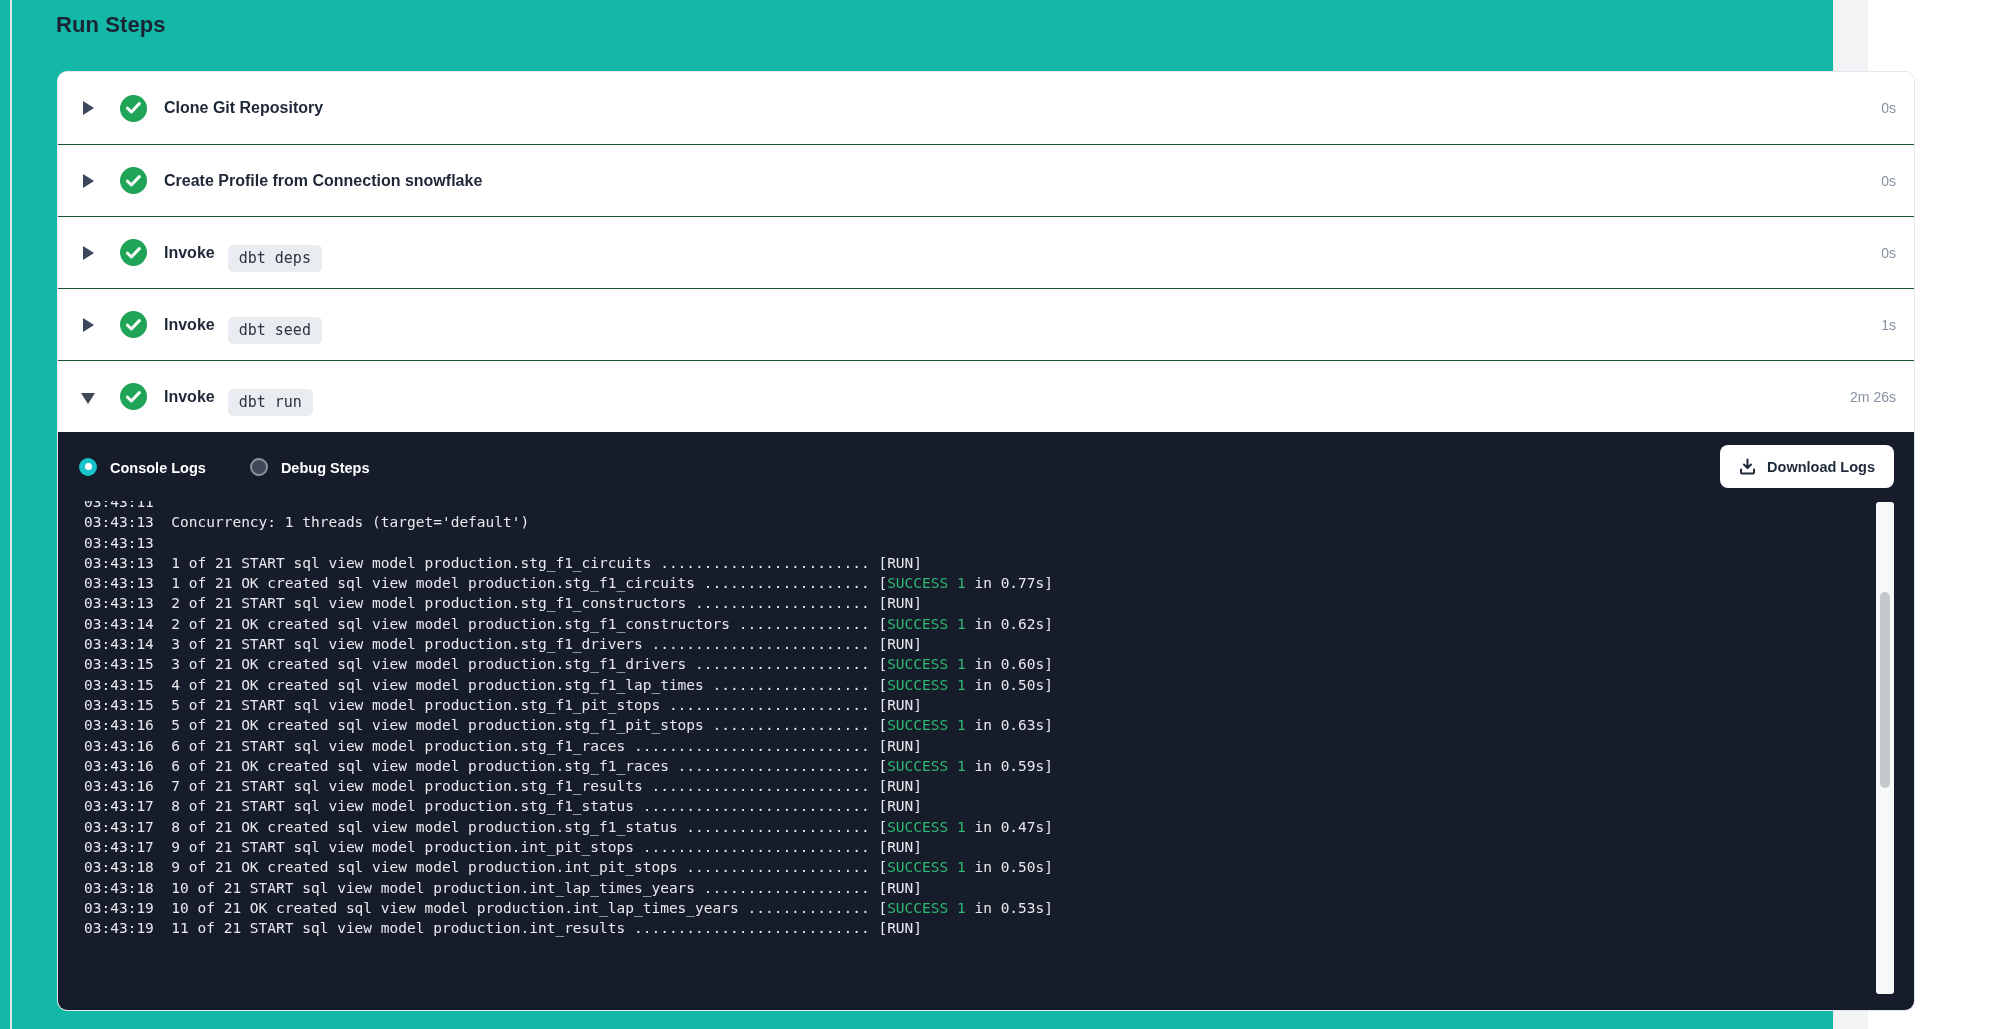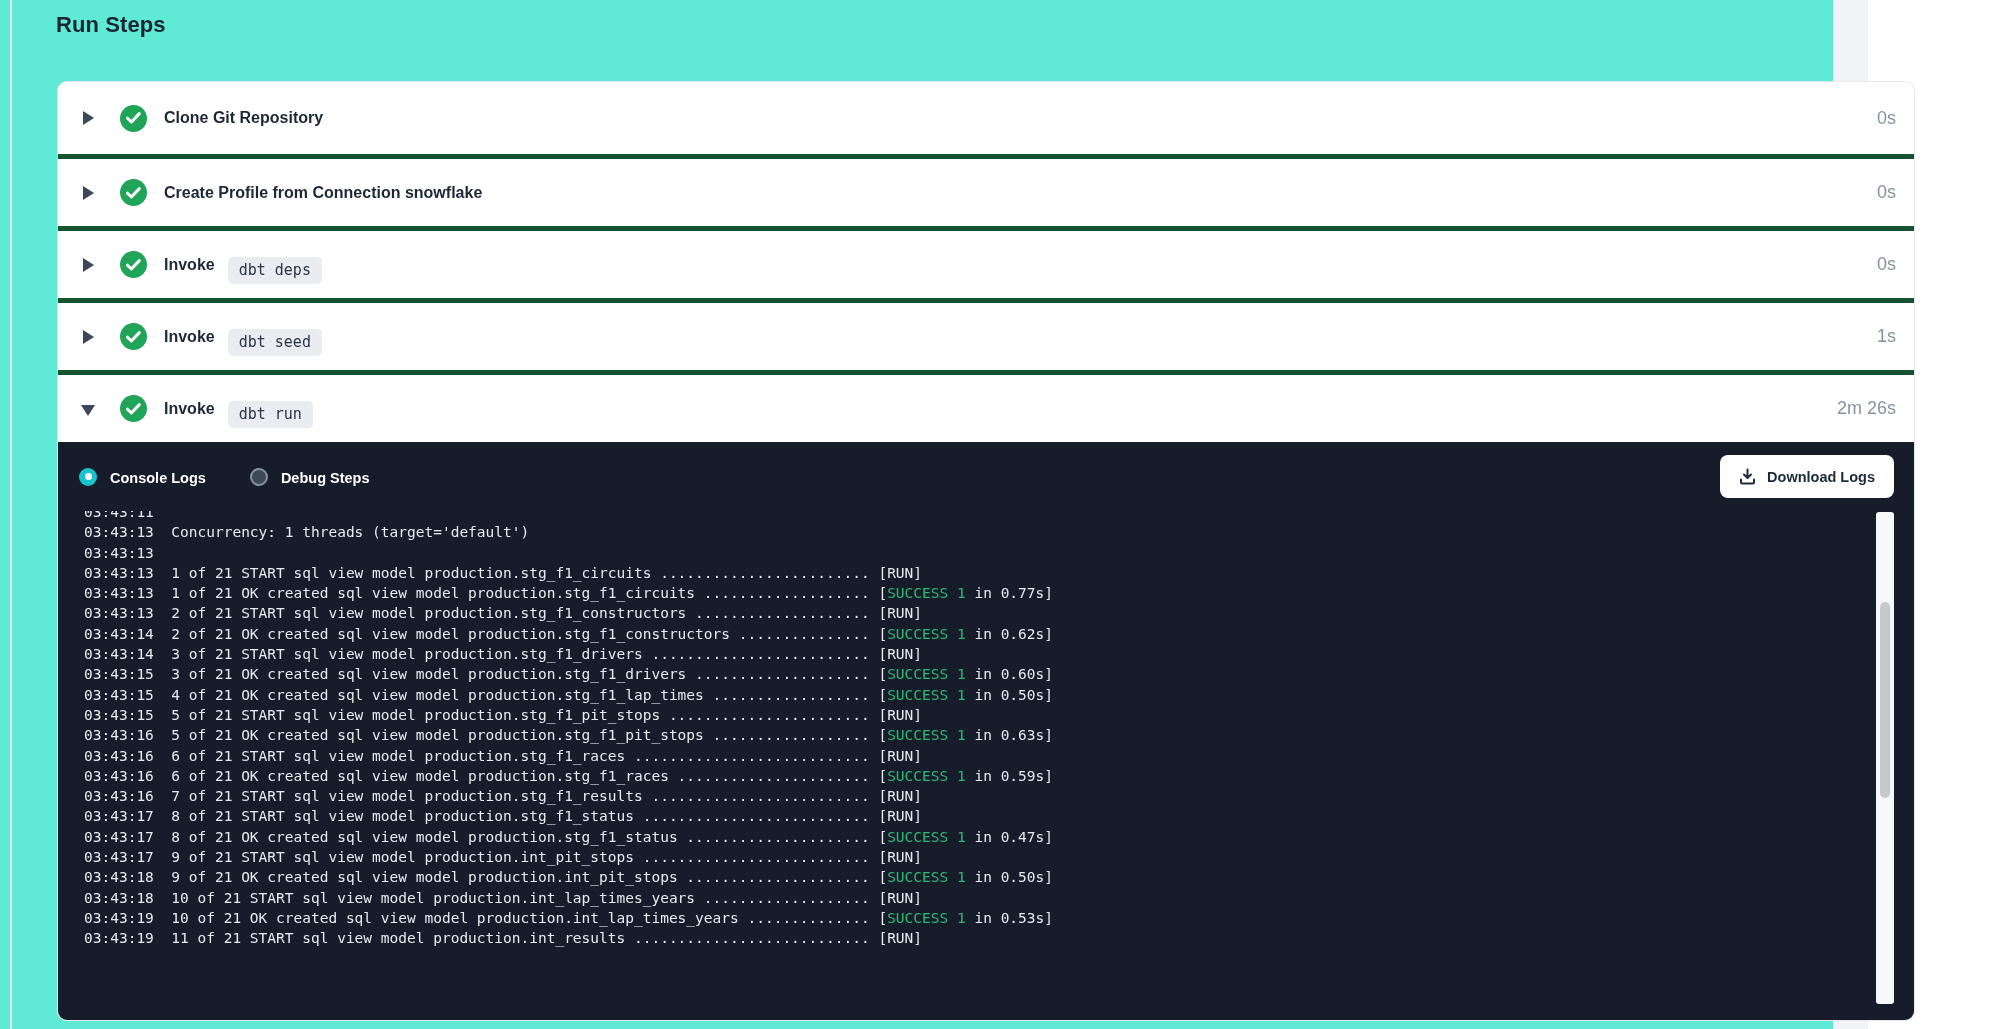--- a/index.html
+++ b/index.html
@@ -1,45 +1,45 @@
 <!DOCTYPE html>
 <html><head>
 <meta charset="utf-8">
 <style>
   * { margin:0; padding:0; box-sizing:border-box; }
   html,body { width:2000px; height:1029px; background:#ffffff; font-family:"Liberation Sans", sans-serif; overflow:hidden; }
-  .page { position:relative; width:1868px; height:1029px; background:#5eead4;text-decoration:underline; }
+  .page { position:relative; width:1868px; height:1029px; background:#14b8a6;text-decoration:underline; }
 
   .left-hairline { position:absolute; left:10px; top:0; bottom:0; width:2px; background:#e2e5e9; }
   .right-strip  { position:absolute; right:0; top:0; bottom:0; width:35px; background:#f2f3f5; border-left:1px solid #e9ebee; }
 
   .page-title { position:absolute; left:56px; top:12px; font-size:22px; font-weight:700; color:#1b2434; letter-spacing:0.1px; }
 
-  .card { position:absolute; left:57px; top:81px; width:1858px; background:#ffffff;
+  .card { position:absolute; left:57px; top:71px; width:1858px; background:#ffffff;
           border:1px solid #e4e7eb; border-radius:10px; overflow:hidden; }
 
   .step-row { display:flex; align-items:center; height:72px; padding:0 18px 0 25px; background:#fff; cursor:pointer; }
   .step-row + .step-row, .console + .step-row { border-top:1px solid #e9ebee; }
-  .step-row:not(:first-child) { border-top:5px solid #14532d; }
+  .step-row:not(:first-child) { border-top:1px solid #14532d; }
 
   .chev { width:12px; height:16px; margin-right:25px; flex:0 0 auto; position:relative; }
   .chev.collapsed::after { content:""; position:absolute; top:1px; left:0;
       border-left:11px solid #3c4759; border-top:7px solid transparent; border-bottom:7px solid transparent; }
   .chev.expanded::after { content:""; position:absolute; top:4px; left:-2px;
       border-top:11px solid #3c4759; border-left:7px solid transparent; border-right:7px solid transparent; }
 
   .check-circle { width:27px; height:27px; border-radius:50%; background:#1fa458; margin-right:17px;
       display:flex; align-items:center; justify-content:center; flex:0 0 auto; }
   .check-circle svg { display:block; }
 
   .step-label { font-size:16px; font-weight:700; color:#1d2737; }
   .cmd-chip { margin-left:13px; font-family:"DejaVu Sans Mono", monospace; font-size:15px; color:#2b3443;
       background:#e9ecf0; border-radius:5px; padding:4px 11px 5px;margin-top:12px; }
   .row-spacer { flex:1; }
-  .duration { font-size:18px; color:#8691a1; }
+  .duration { font-size:14px; color:#8691a1; }
 
   .console { position:relative; width:100%; height:578px; background:#161c2a; }
   .console-toolbar { display:flex; align-items:center; height:69px; padding:0 20px 0 21px; }
   .radio-option { display:flex; align-items:flex-end; cursor:pointer; margin-right:44px; }
   .radio-circle { width:18px; height:18px; border-radius:50%; flex:0 0 auto; position:relative; }
   .radio-circle.on { background:#17c4cc; }
   .radio-circle.on::after { content:""; position:absolute; left:5.5px; top:5.5px; width:7px; height:7px;
       border-radius:50%; background:#ffffff; }
   .radio-circle.off { background:#3e4857; border:2px solid #8a93a1; }
   .radio-label { margin-left:13px; color:#ffffff; font-size:14.5px; font-weight:700; }

